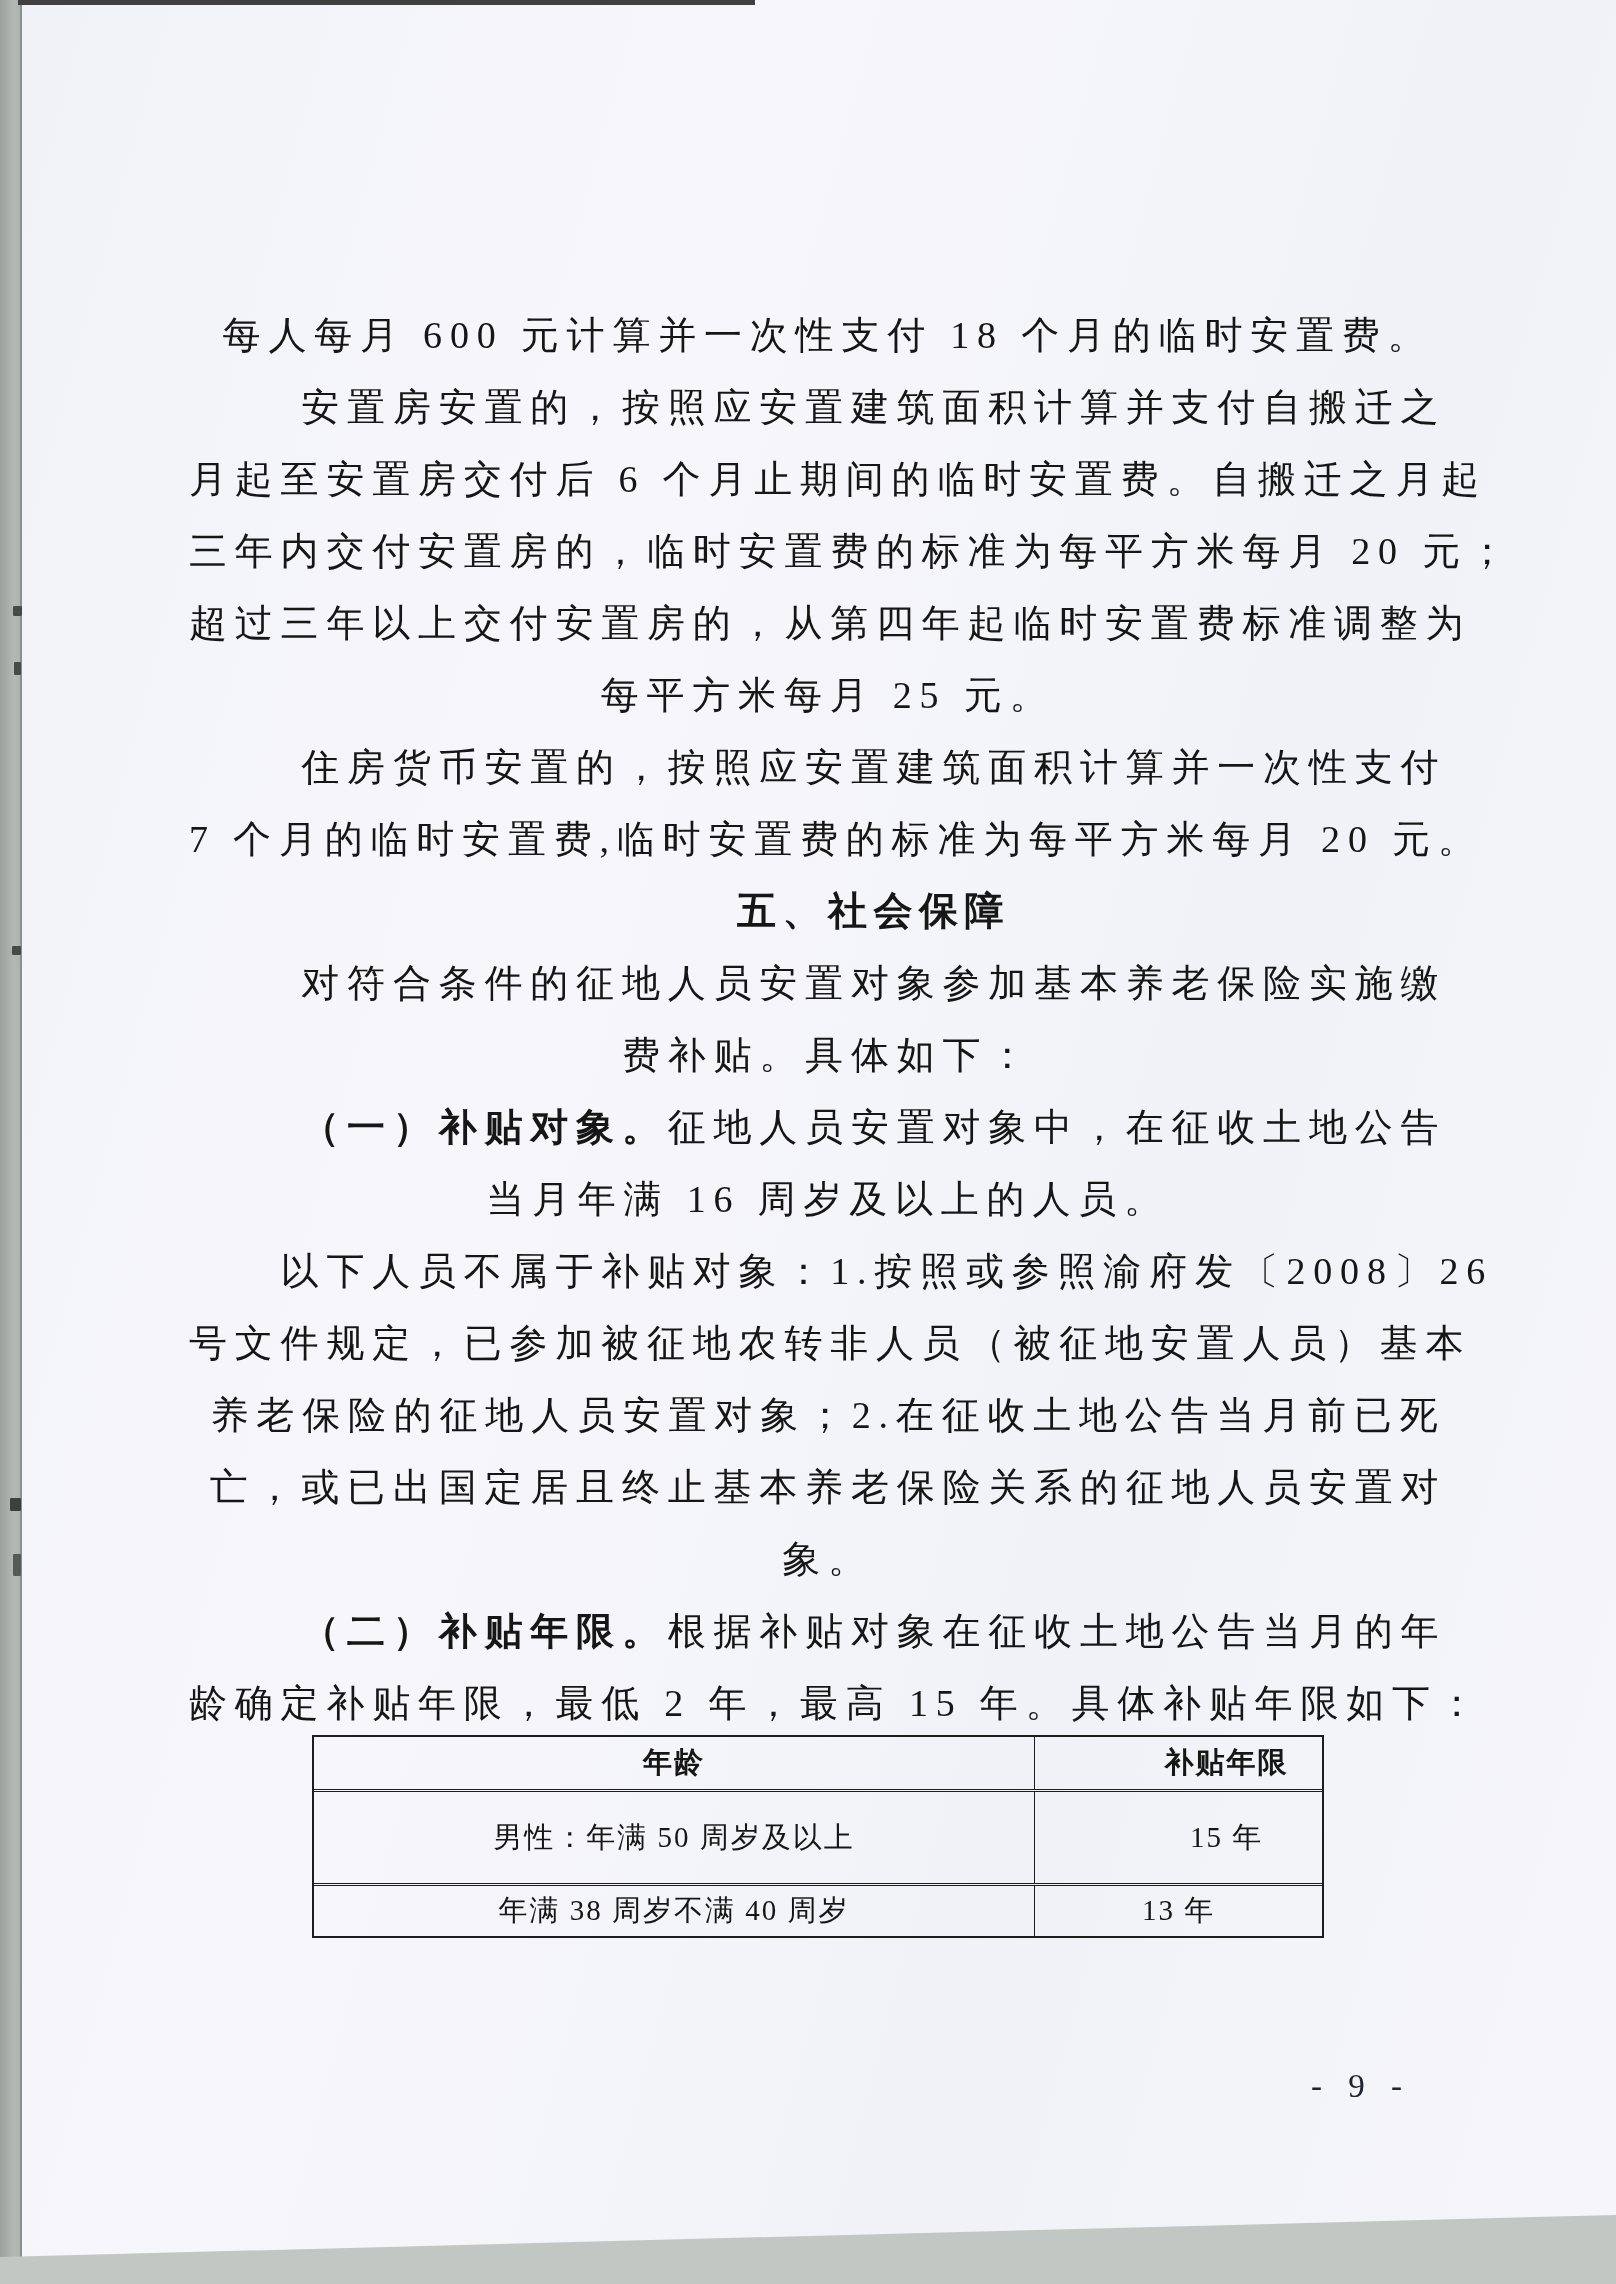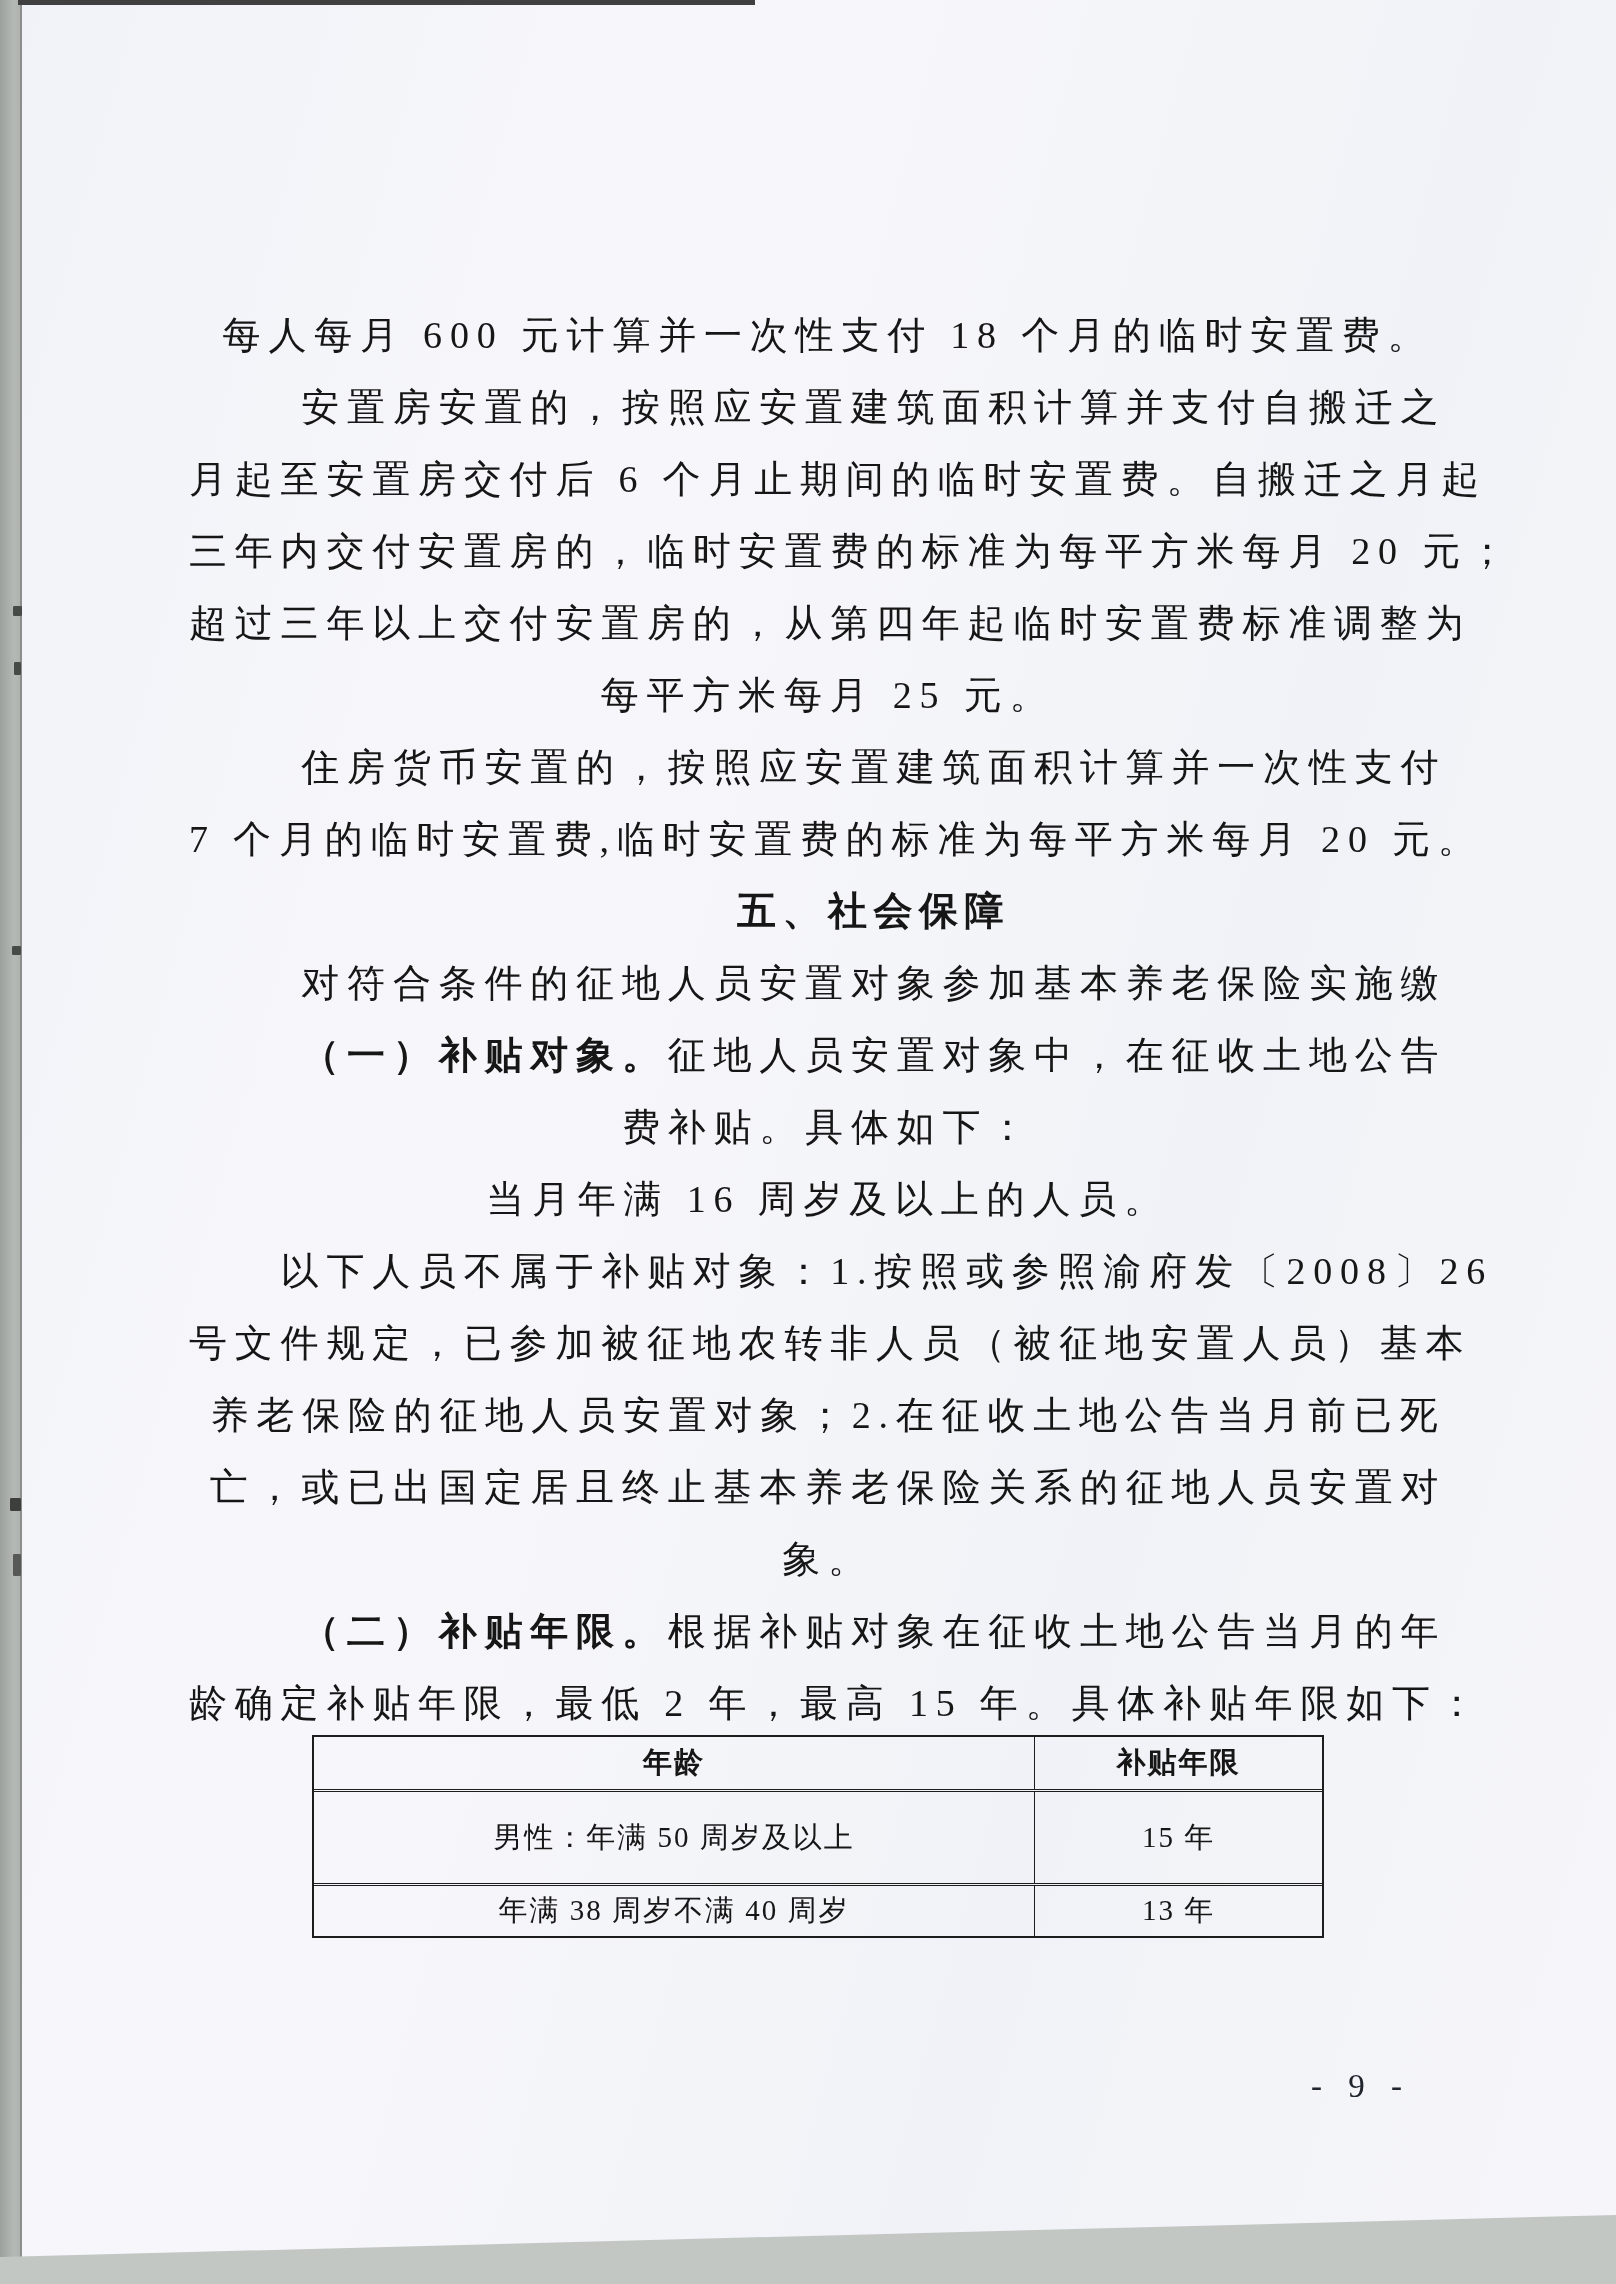--- a/index.html
+++ b/index.html
@@ -49,21 +49,21 @@
     font-size:39px;letter-spacing:6.5px;
   }
   
   .tbl{
     position:absolute;left:312px;top:1735px;width:1012px;
     border:2px solid #1d1d1d;
     box-sizing:border-box;
     font-size:29px;letter-spacing:2px;
   }
   .tr{display:grid;grid-template-columns:721px 287px;}
-  .tr.sep{border-bottom:3.9px double #1d1d1d;}
+  .tr.sep{border-bottom:3.9px double #1d1d1d;gap:48px;}
   .td{
     display:flex;flex-direction:column;justify-content:center;align-items:center;
     text-align:center;
   }
   .c1{border-right:1.3px solid #1d1d1d;}
   .thead .td{
     height:52px;
     font-family:"Liberation Sans","DejaVu Sans",sans-serif;
     font-weight:700;font-size:29px;
   }
@@ -95,22 +95,22 @@
     <div class="line"><span class="b"></span><span>每人每月 600 元计算并一次性支付 18 个月的临时安置费。</span></div>
     <div class="line"><span class="b"></span><span>　　安置房安置的，按照应安置建筑面积计算并支付自搬迁之</span></div>
     <div class="line"><span class="b"></span><span>月起至安置房交付后 6 个月止期间的临时安置费。自搬迁之月起</span></div>
     <div class="line"><span class="b"></span><span>三年内交付安置房的，临时安置费的标准为每平方米每月 20 元；</span></div>
     <div class="line"><span class="b"></span><span>超过三年以上交付安置房的，从第四年起临时安置费标准调整为</span></div>
     <div class="line"><span class="b"></span><span>每平方米每月 25 元。</span></div>
     <div class="line"><span class="b"></span><span>　　住房货币安置的，按照应安置建筑面积计算并一次性支付</span></div>
     <div class="line"><span class="b"></span><span>7 个月的临时安置费,临时安置费的标准为每平方米每月 20 元。</span></div>
     <div class="line heading"><span class="b">　　五、社会保障</span><span></span></div>
     <div class="line"><span class="b"></span><span>　　对符合条件的征地人员安置对象参加基本养老保险实施缴</span></div>
+    <div class="line"><span class="b"></span><span>费补贴。具体如下：</span></div>
     <div class="line"><span class="b">　　（一）补贴对象。</span><span>征地人员安置对象中，在征收土地公告</span></div>
-    <div class="line"><span class="b"></span><span>费补贴。具体如下：</span></div>
     <div class="line"><span class="b"></span><span>当月年满 16 周岁及以上的人员。</span></div>
     <div class="line"><span class="b"></span><span>　　以下人员不属于补贴对象：1.按照或参照渝府发〔2008〕26</span></div>
     <div class="line"><span class="b"></span><span>号文件规定，已参加被征地农转非人员（被征地安置人员）基本</span></div>
     <div class="line"><span class="b"></span><span>养老保险的征地人员安置对象；2.在征收土地公告当月前已死</span></div>
     <div class="line"><span class="b"></span><span>亡，或已出国定居且终止基本养老保险关系的征地人员安置对</span></div>
     <div class="line"><span class="b"></span><span>象。</span></div>
     <div class="line"><span class="b">　　（二）补贴年限。</span><span>根据补贴对象在征收土地公告当月的年</span></div>
     <div class="line"><span class="b"></span><span>龄确定补贴年限，最低 2 年，最高 15 年。具体补贴年限如下：</span></div>
   </div>
 

